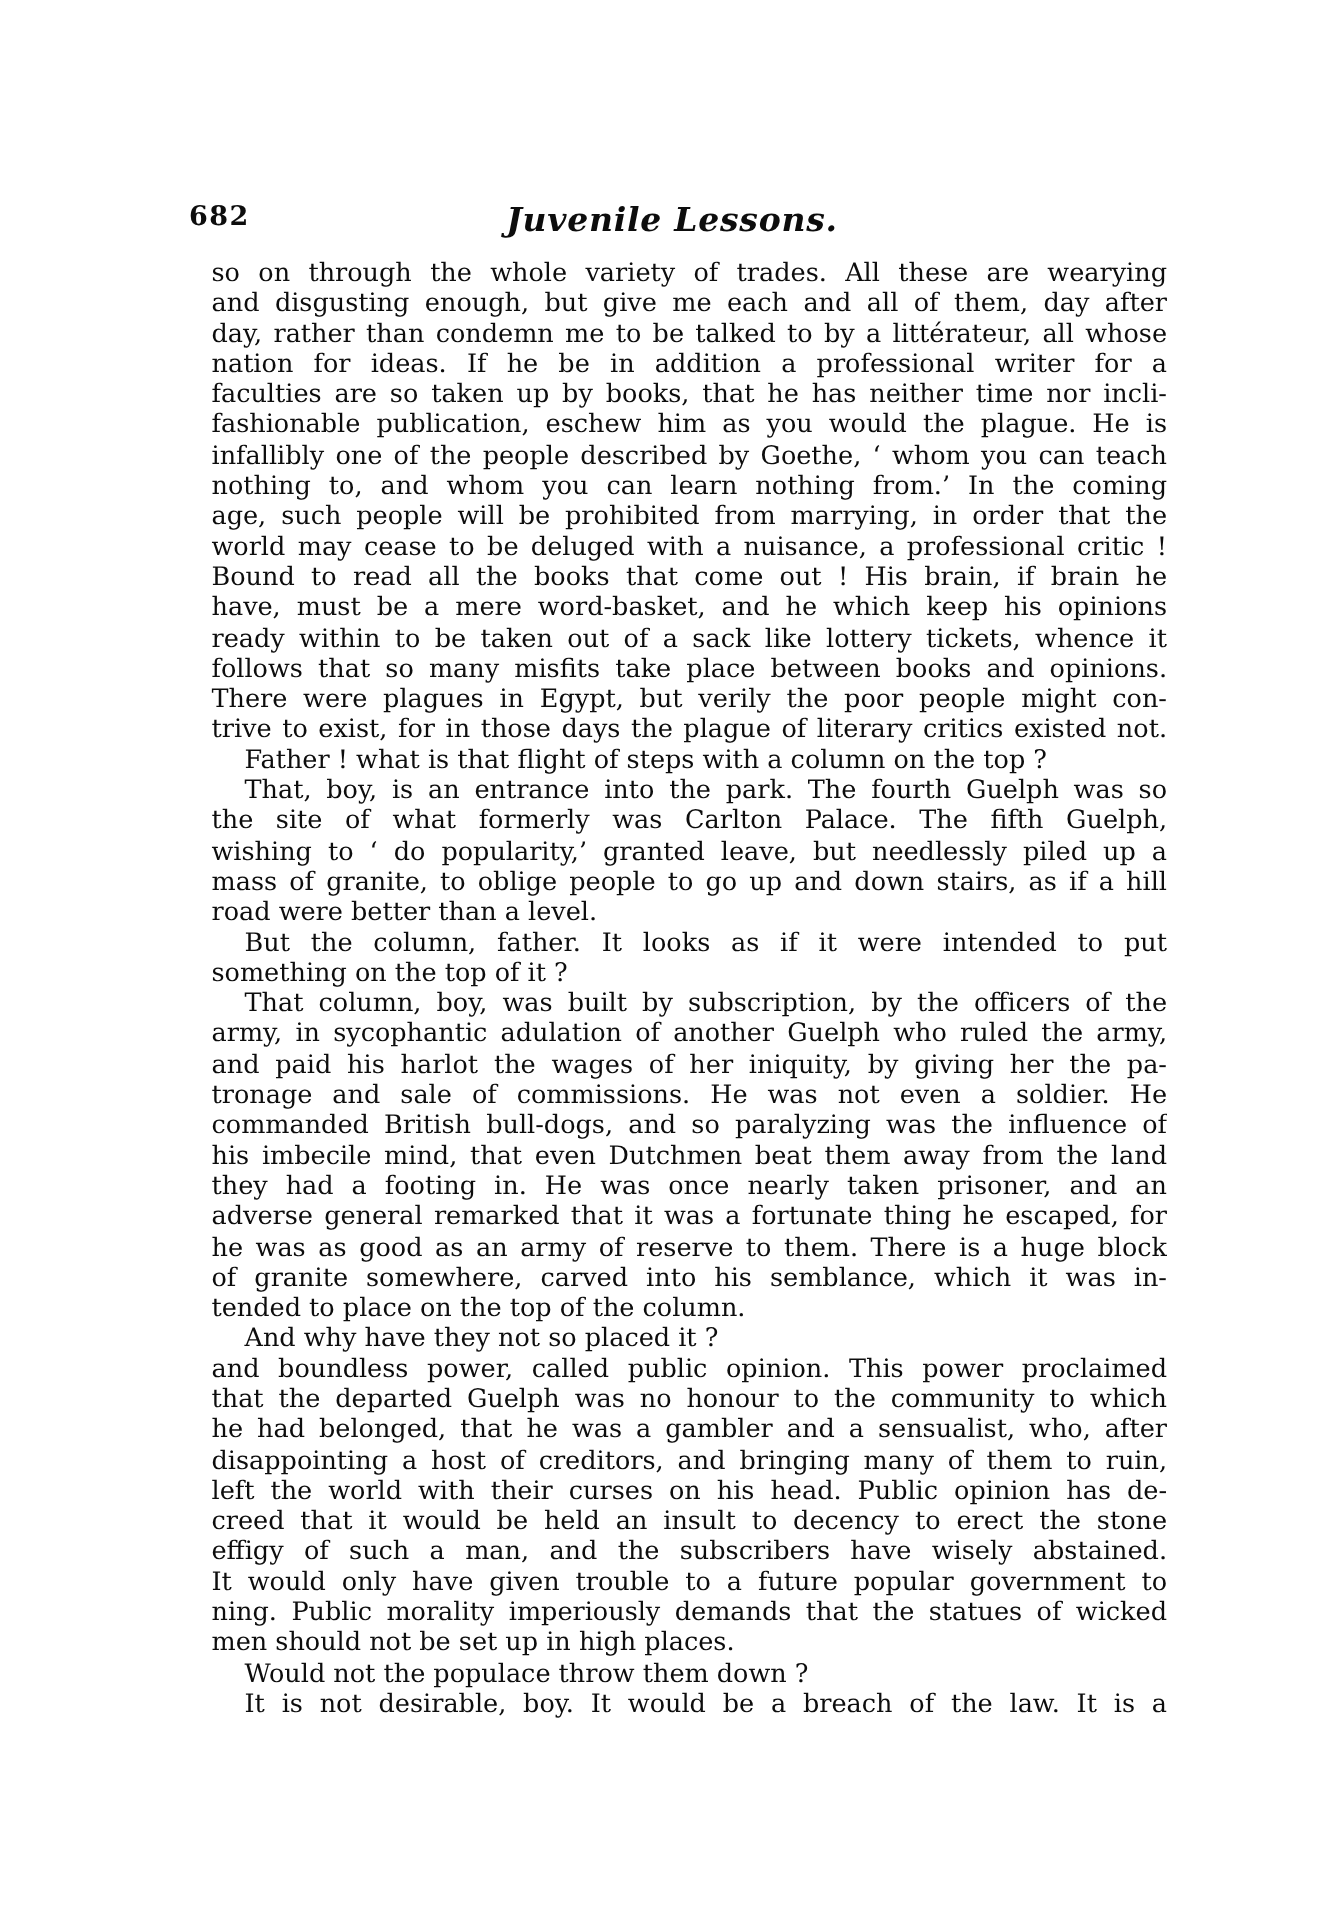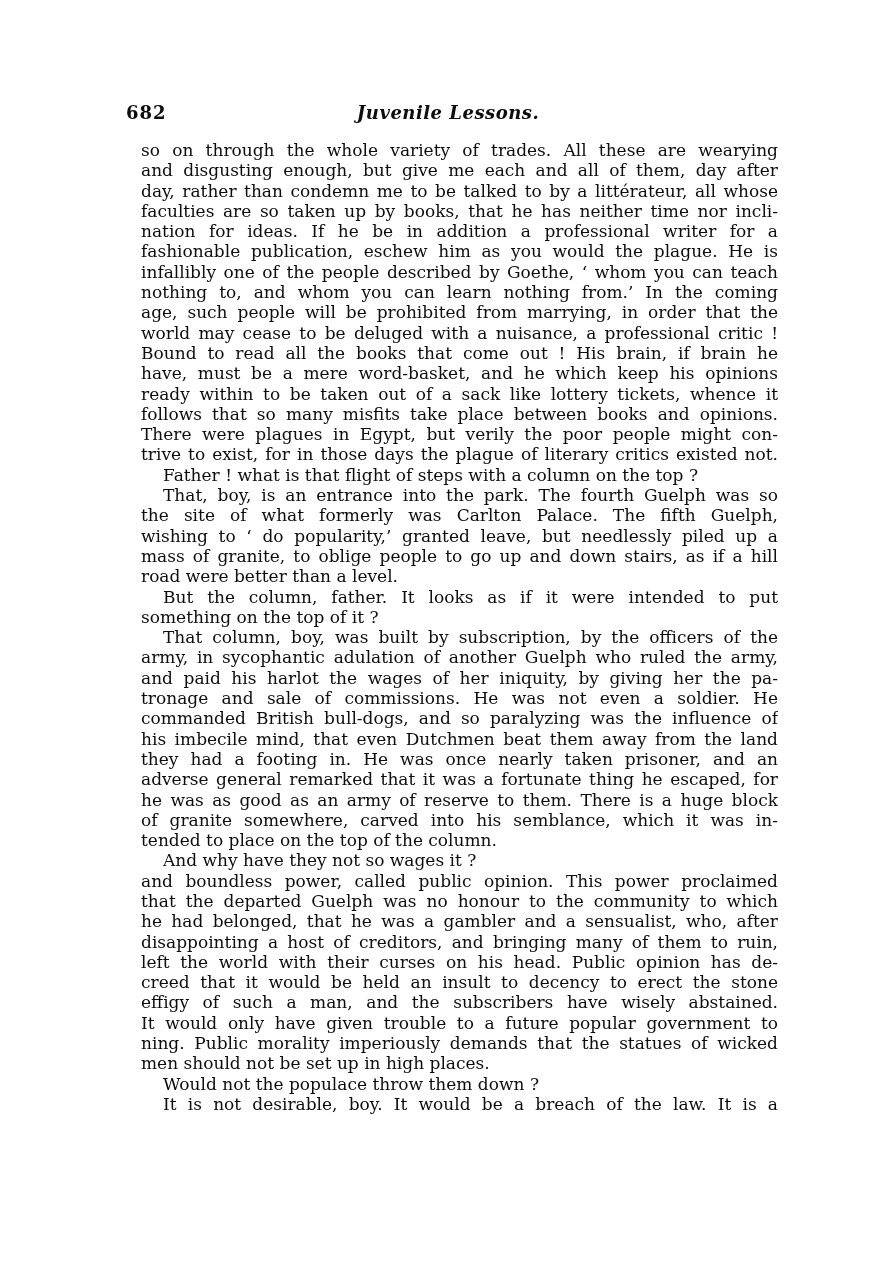--- a/index.html
+++ b/index.html
@@ -19,33 +19,34 @@
   .content {
     position: absolute;
     left: 118px;
     top: 102px;
     width: 660px;
   }
   .header {
     position: relative;
     height: 25px;
     margin-bottom: 13px;
+    margin-top: 32px;
   }
   .pagenum {
     position: absolute;
     left: 8px;
     top: 0;
     font-size: 18px;
     font-weight: bold;
     letter-spacing: 1px;
   }
   .title {
     display: block;
     text-align: center;
-    font-size: 18px;
+    font-size: 22px;
     font-style: italic;
     font-weight: bold;
     letter-spacing: 0.5px;
   }
   .bodytext {
     font-size: 17px;
     line-height: 20.3px;
   }
   .para {
     margin: 0;
@@ -72,22 +73,22 @@
   <div class="content">
     <div class="header">
       <span class="pagenum">682</span>
       <span class="title">Juvenile Lessons.</span>
     </div>
     <div class="bodytext" id="body-text">
         <div class="para">
           <div class="line">so on through the whole variety of trades. All these are wearying</div>
           <div class="line">and disgusting enough, but give me each and all of them, day after</div>
           <div class="line">day, rather than condemn me to be talked to by a littérateur, all whose</div>
+          <div class="line">nation for ideas. If he be in addition a professional writer for a</div>
           <div class="line">faculties are so taken up by books, that he has neither time nor incli-</div>
-          <div class="line">nation for ideas. If he be in addition a professional writer for a</div>
           <div class="line">fashionable publication, eschew him as you would the plague. He is</div>
           <div class="line">infallibly one of the people described by Goethe, ‘ whom you can teach</div>
           <div class="line">nothing to, and whom you can learn nothing from.’ In the coming</div>
           <div class="line">age, such people will be prohibited from marrying, in order that the</div>
           <div class="line">world may cease to be deluged with a nuisance, a professional critic !</div>
           <div class="line">Bound to read all the books that come out ! His brain, if brain he</div>
           <div class="line">have, must be a mere word-basket, and he which keep his opinions</div>
           <div class="line">ready within to be taken out of a sack like lottery tickets, whence it</div>
           <div class="line">follows that so many misfits take place between books and opinions.</div>
           <div class="line">There were plagues in Egypt, but verily the poor people might con-</div>
@@ -114,21 +115,21 @@
           <div class="line">tronage and sale of commissions. He was not even a soldier. He</div>
           <div class="line">commanded British bull-dogs, and so paralyzing was the influence of</div>
           <div class="line">his imbecile mind, that even Dutchmen beat them away from the land</div>
           <div class="line">they had a footing in. He was once nearly taken prisoner, and an</div>
           <div class="line">adverse general remarked that it was a fortunate thing he escaped, for</div>
           <div class="line">he was as good as an army of reserve to them. There is a huge block</div>
           <div class="line">of granite somewhere, carved into his semblance, which it was in-</div>
           <div class="line endline">tended to place on the top of the column.</div>
         </div>
         <div class="para">
-          <div class="line indent endline">And why have they not so wages it ?</div>
+          <div class="line indent endline">And why have they not so placed it ?</div>
         </div>
         <div class="para">
           <div class="line">and boundless power, called public opinion. This power proclaimed</div>
           <div class="line">that the departed Guelph was no honour to the community to which</div>
           <div class="line">he had belonged, that he was a gambler and a sensualist, who, after</div>
           <div class="line">disappointing a host of creditors, and bringing many of them to ruin,</div>
           <div class="line">left the world with their curses on his head. Public opinion has de-</div>
           <div class="line">creed that it would be held an insult to decency to erect the stone</div>
           <div class="line">effigy of such a man, and the subscribers have wisely abstained.</div>
           <div class="line">It would only have given trouble to a future popular government to</div>

